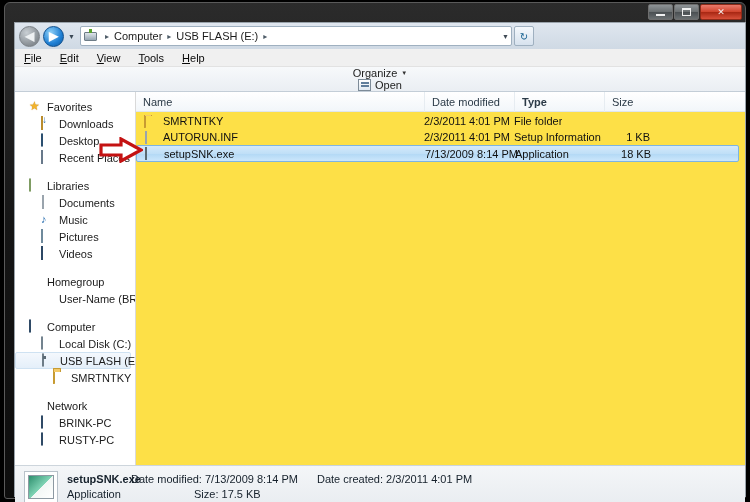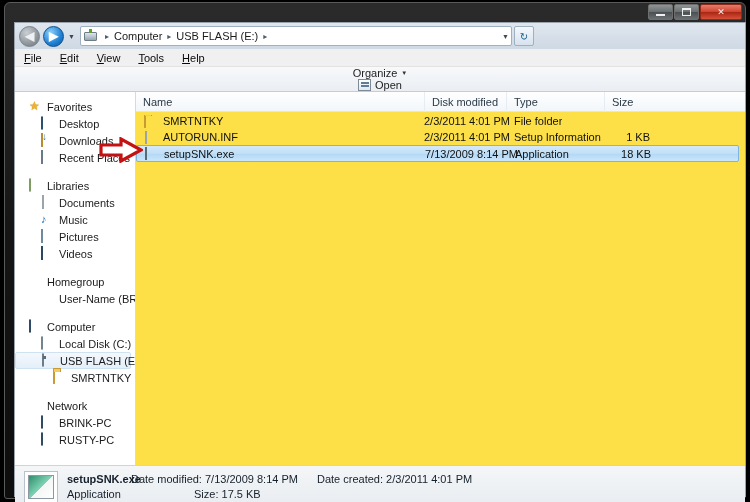--- a/index.html
+++ b/index.html
@@ -532,26 +532,26 @@
       <div class="body-row">
 
         <div class="sidebar">
 
           <div class="nav-group">
             <div class="nav-row header">
               <span class="nav-ico"><span class="ic-star">★</span></span>
               <span>Favorites</span>
             </div>
             <div class="nav-row child">
+              <span class="nav-ico"><span class="ic-dl"></span></span>
+              <span>Downloads</span>
+            </div>
+            <div class="nav-row child">
               <span class="nav-ico"><span class="ic-mon"></span></span>
               <span>Desktop</span>
-            </div>
-            <div class="nav-row child">
-              <span class="nav-ico"><span class="ic-dl"></span></span>
-              <span>Downloads</span>
             </div>
             <div class="nav-row child">
               <span class="nav-ico"><span class="ic-rec"></span></span>
               <span>Recent Places</span>
             </div>
           </div>
 
           <div class="spacer"></div>
 
           <div class="nav-group">
@@ -625,22 +625,22 @@
             <div class="nav-row child">
               <span class="nav-ico"><span class="ic-pc"></span></span>
               <span>RUSTY-PC</span>
             </div>
           </div>
         </div>
 
         <div class="filelist">
           <div class="col-head">
             <div class="ch" style="left:0; width:288px;">Name</div>
-            <div class="ch" style="left:288px; width:90px;">Disk modified</div>
-            <div class="ch" style="left:370px; width:90px;">Type</div>
+            <div class="ch" style="left:288px; width:90px;">Date modified</div>
+            <div class="ch" style="left:378px; width:90px;font-weight:bold;">Type</div>
             <div class="ch" style="left:468px; width:80px;">Size</div>
           </div>
 
           <div class="rows">
 
             <div class="frow">
               <div class="cell name">
                 <span class="fico"><span class="ic-folder"></span></span>
                 <span>SMRTNTKY</span>
               </div>

